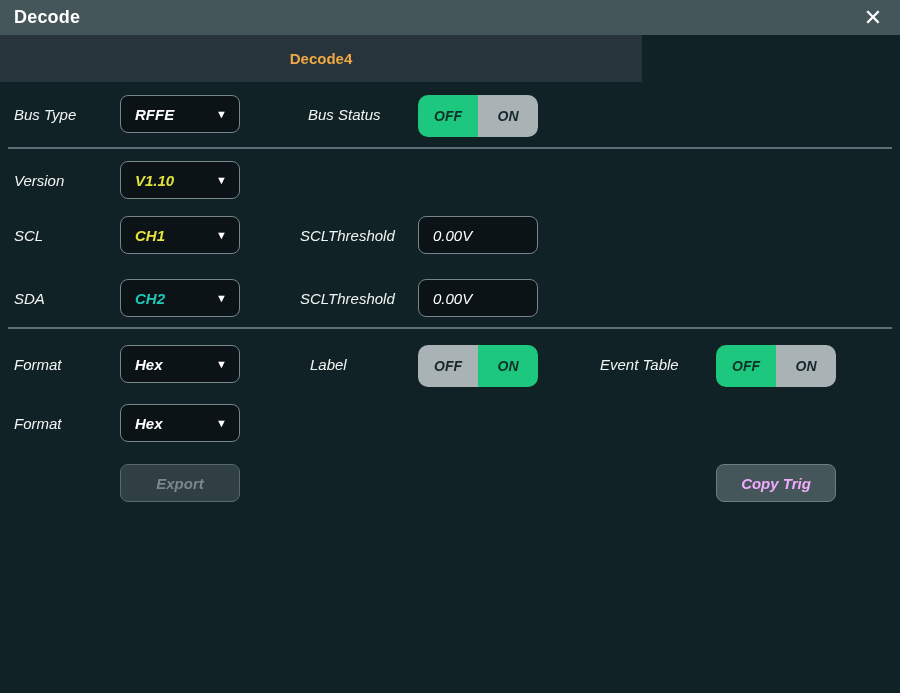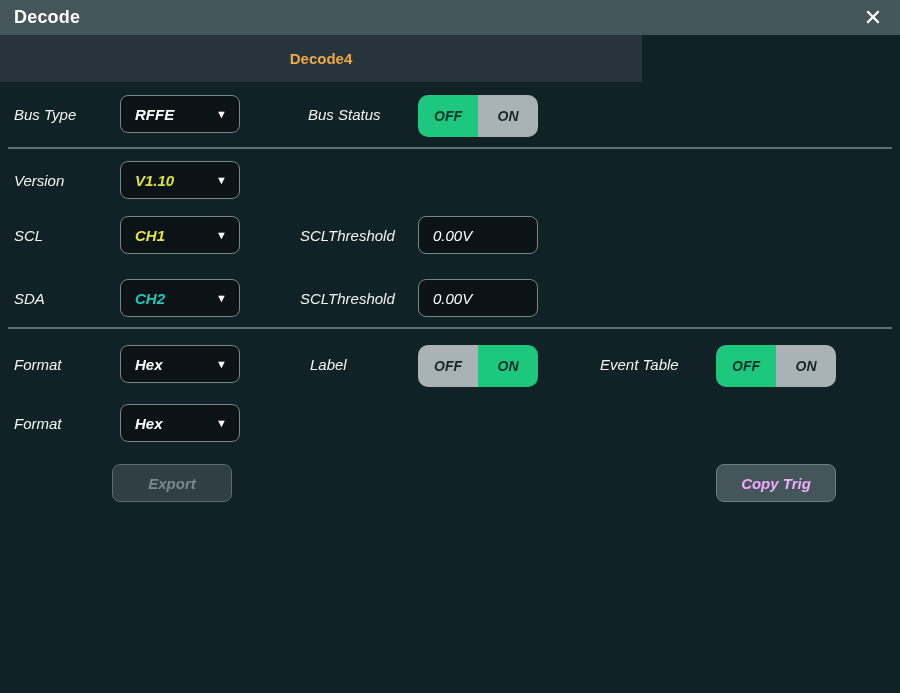--- a/index.html
+++ b/index.html
@@ -45,21 +45,21 @@
     overflow:hidden; display:flex; cursor:pointer; }
   .seg { flex:1 1 0; display:flex; align-items:center; justify-content:center;
     background:#a9b2b4; color:#16272b; font-size:14px; font-weight:bold; }
   .seg.active { background:#1dc87e; color:#10302a; }
 
   .divider { position:absolute; left:8px; width:884px; height:2px; background:#5d7076; }
 
   .btn { position:absolute; top:0; height:38px; width:120px; border-radius:8px;
     display:flex; align-items:center; justify-content:center;
     font-size:15px; font-weight:bold; cursor:pointer; }
-  .btn-export { left:112px; background:#2f3f44; border:1px solid #596a6e; color:#78888c; }
+  .btn-export { left:120px; background:#2f3f44; border:1px solid #596a6e; color:#78888c; }
   .btn-copy { left:716px; background:#45565a; border:1px solid #6d7d81; color:#f0abfc; }
 </style>
 </head>
 <body>
 
 <div class="window">
 
   <div class="titlebar">
     <span class="title">Decode</span>
     <span class="close">✕</span>

